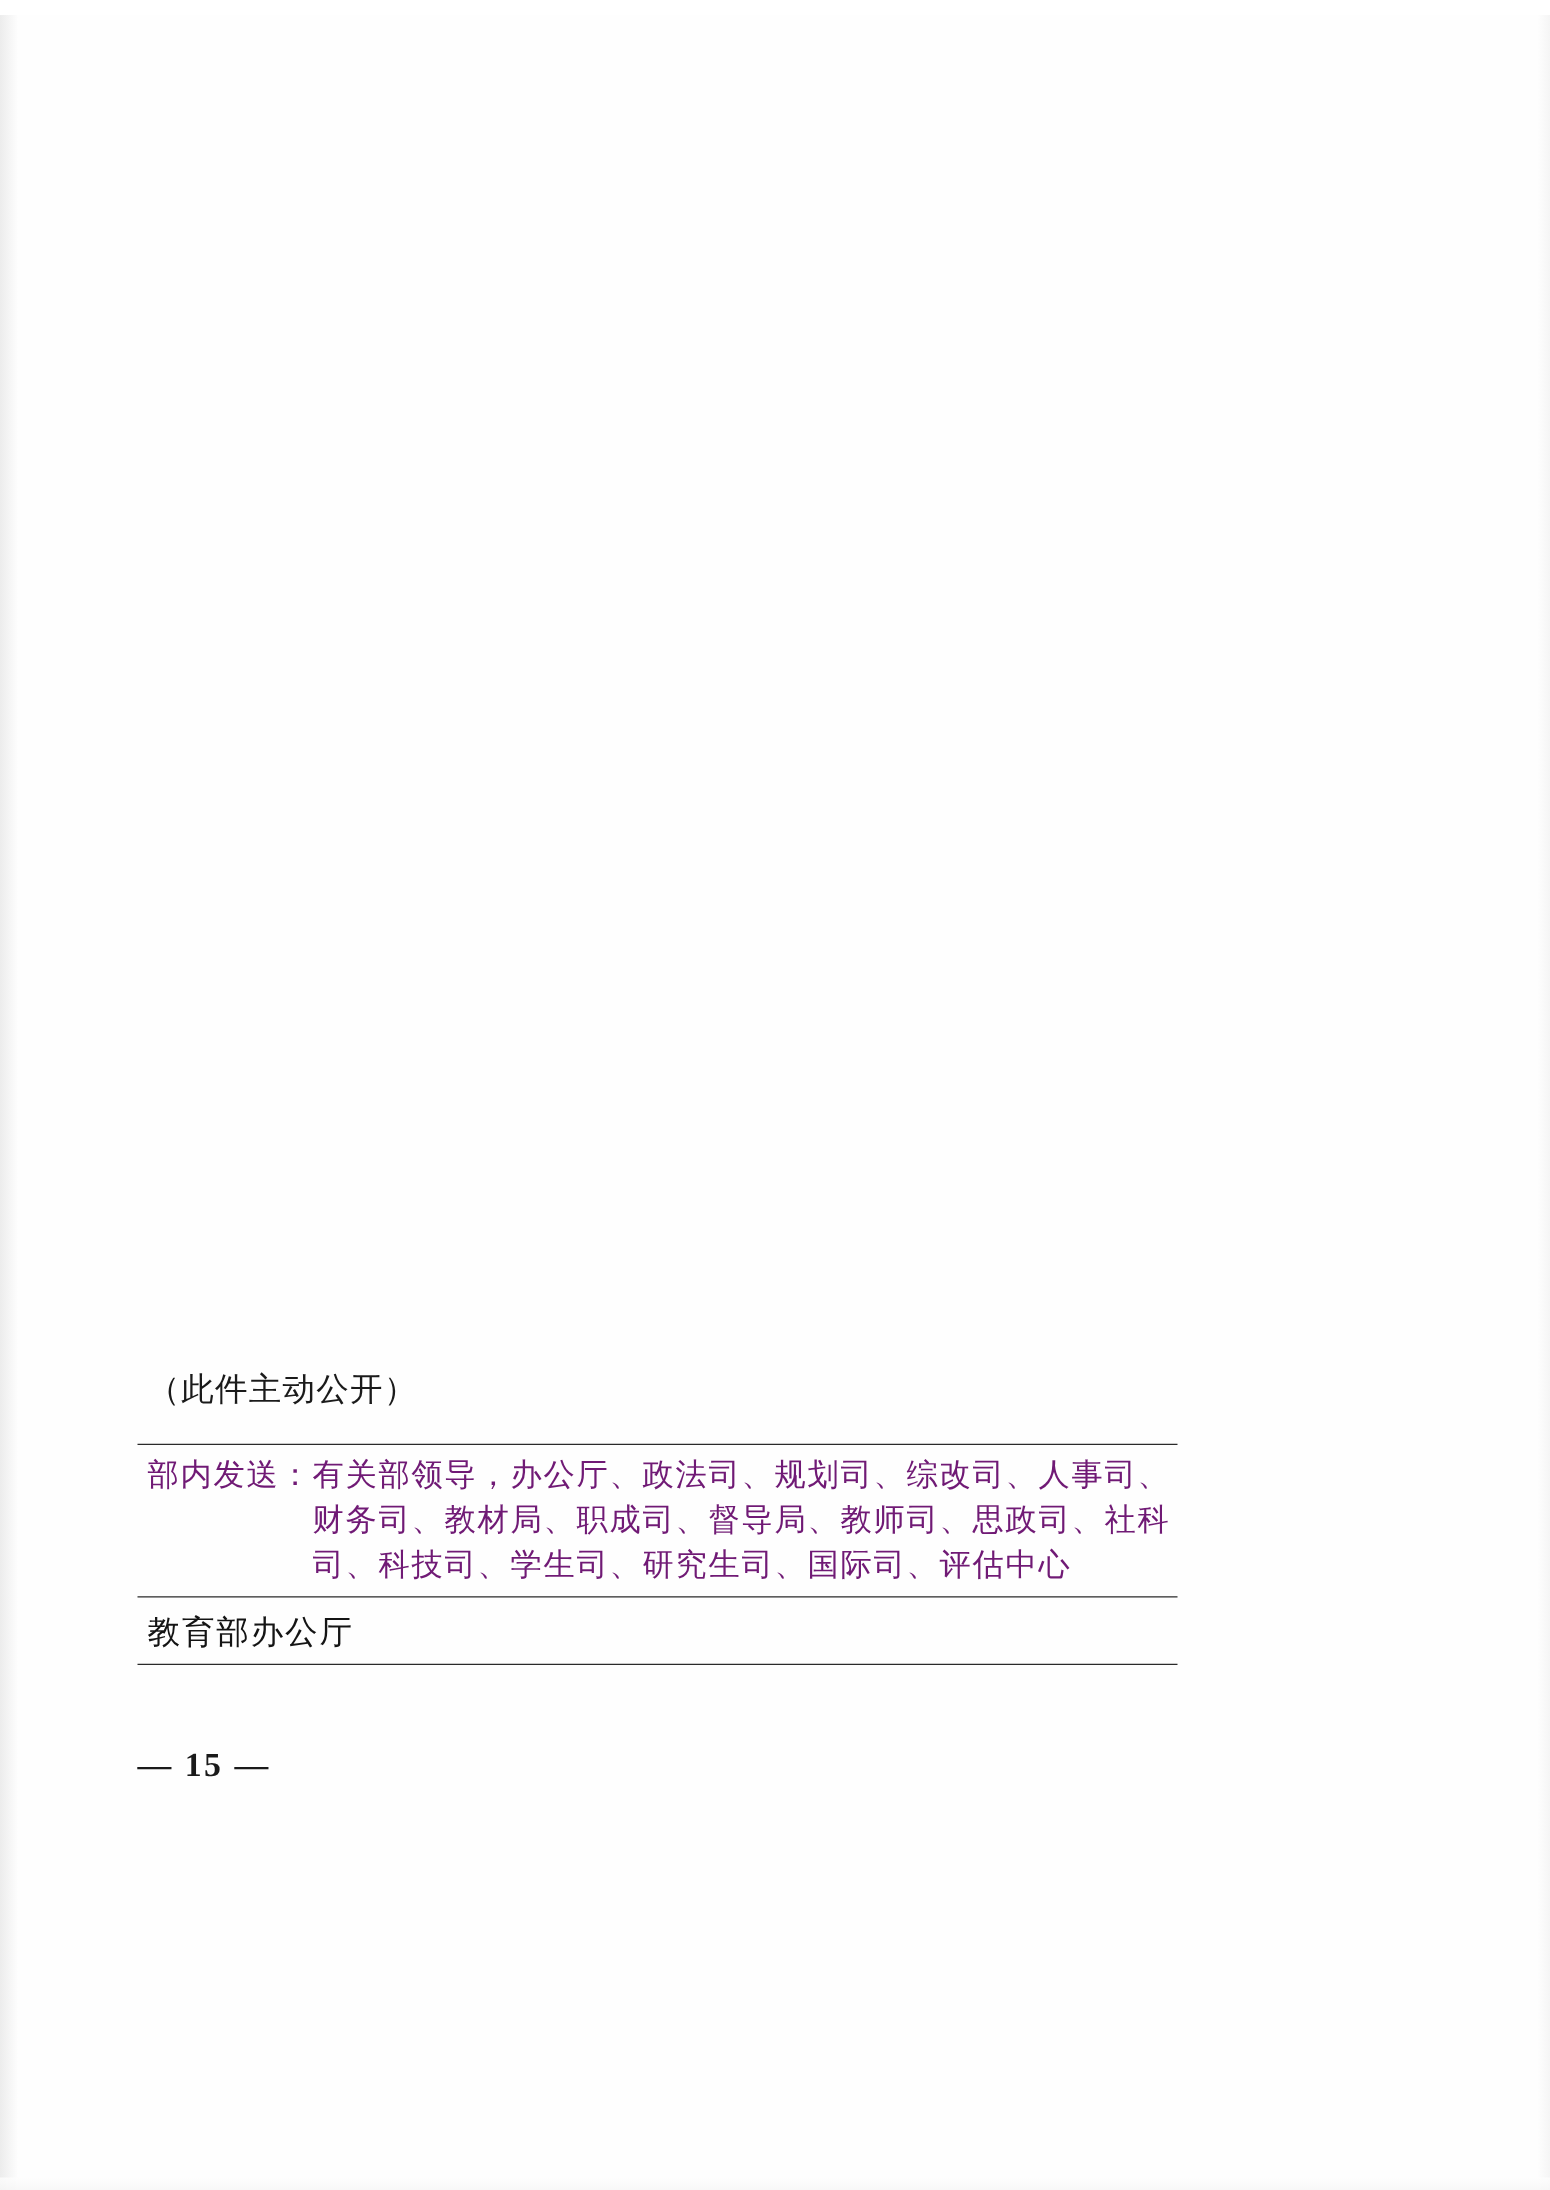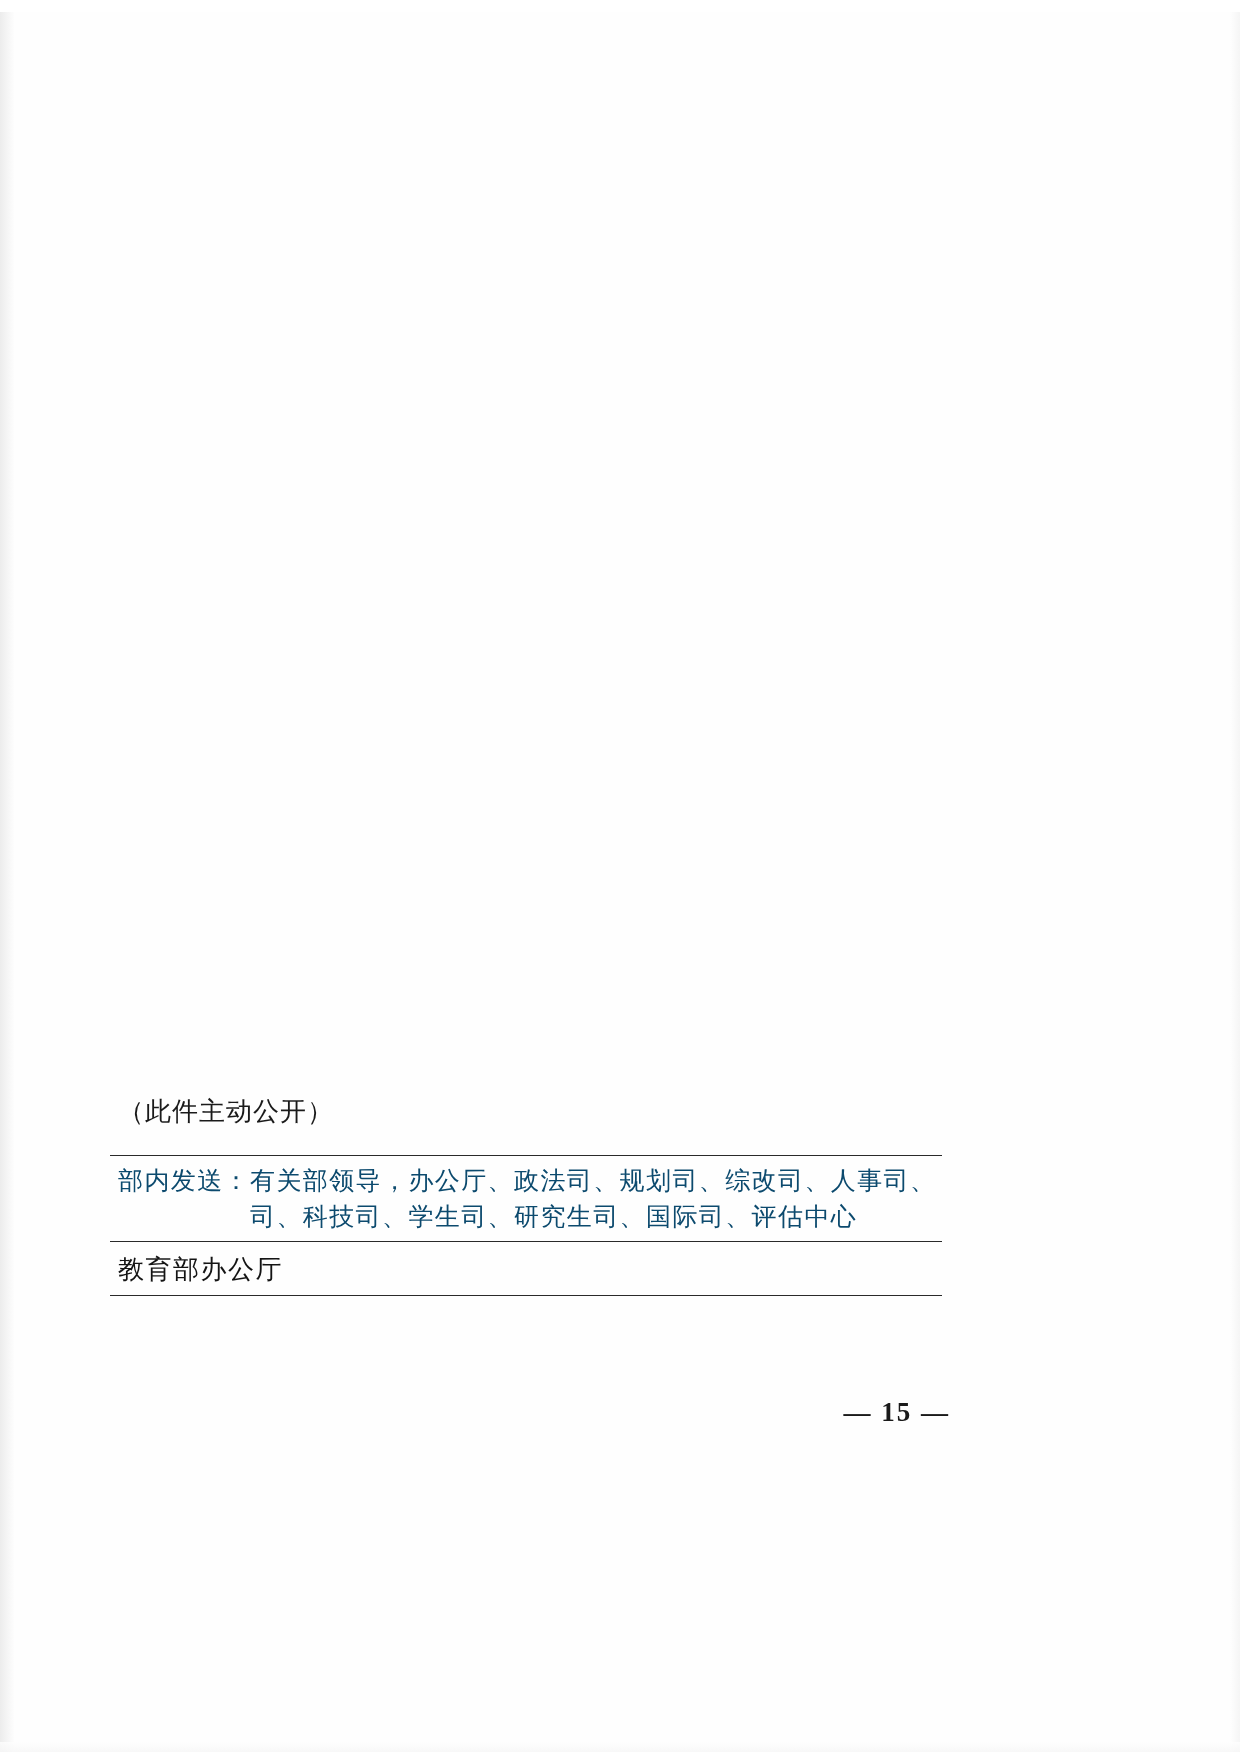--- a/index.html
+++ b/index.html
@@ -76,21 +76,21 @@
     width: 100%;
     height: 0;
   }
   .dist-rows {
     padding: 7px 0 6px 0;
   }
   .dist-line {
     display: block;
     font-size: 25px;
     line-height: 36px;
-    color: #0c4a6e;
+    color: #701a75;
     letter-spacing: 1.4px;
     white-space: nowrap;
   }
   .dist-line.first {
     padding-left: 8px;
   }
   .dist-line.indent {
     padding-left: 140px;
   }
 
@@ -112,21 +112,21 @@
     color: #141414;
     white-space: nowrap;
     padding-right: 12px;
   }
 
   .page-number {
     position: absolute;
     top: 1385px;
     left: 0;
     width: 840px;
-    text-align: right;
+    text-align: left;
     font-size: 27px;
     font-weight: bold;
     letter-spacing: 2px;
     color: #1a1a1a;
   }
 </style>
 </head>
 <body>
 
 <div class="page">
@@ -137,20 +137,21 @@
 
   <div class="content">
 
     <div class="public-note">（此件主动公开）</div>
 
     <div class="dist-block">
       <div class="rule"></div>
 
       <div class="dist-rows">
         <span class="dist-line first">部内发送：有关部领导，办公厅、政法司、规划司、综改司、人事司、</span>
+        <span class="dist-line indent">财务司、教材局、职成司、督导局、教师司、思政司、社科</span>
         <span class="dist-line indent">司、科技司、学生司、研究生司、国际司、评估中心</span>
       </div>
 
       <div class="rule"></div>
 
       <div class="footer-row">
         <span class="footer-issuer">教育部办公厅</span>
       </div>
 
       <div class="rule"></div>

